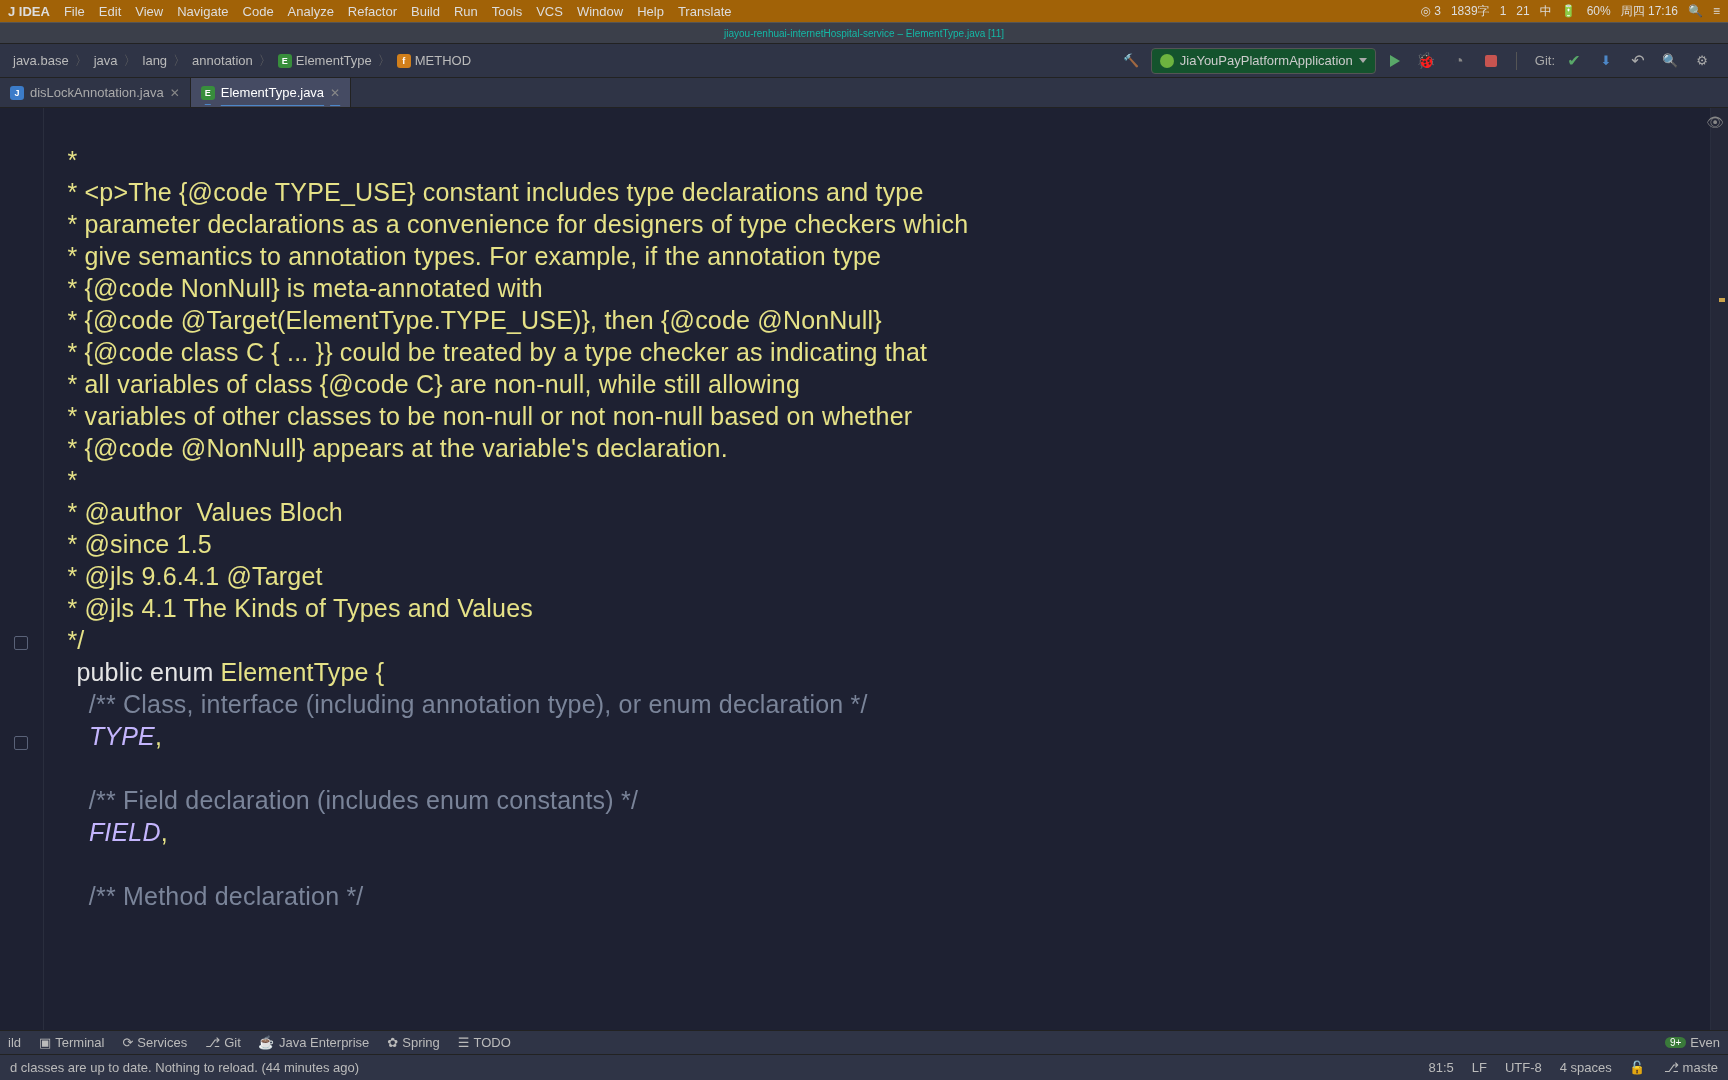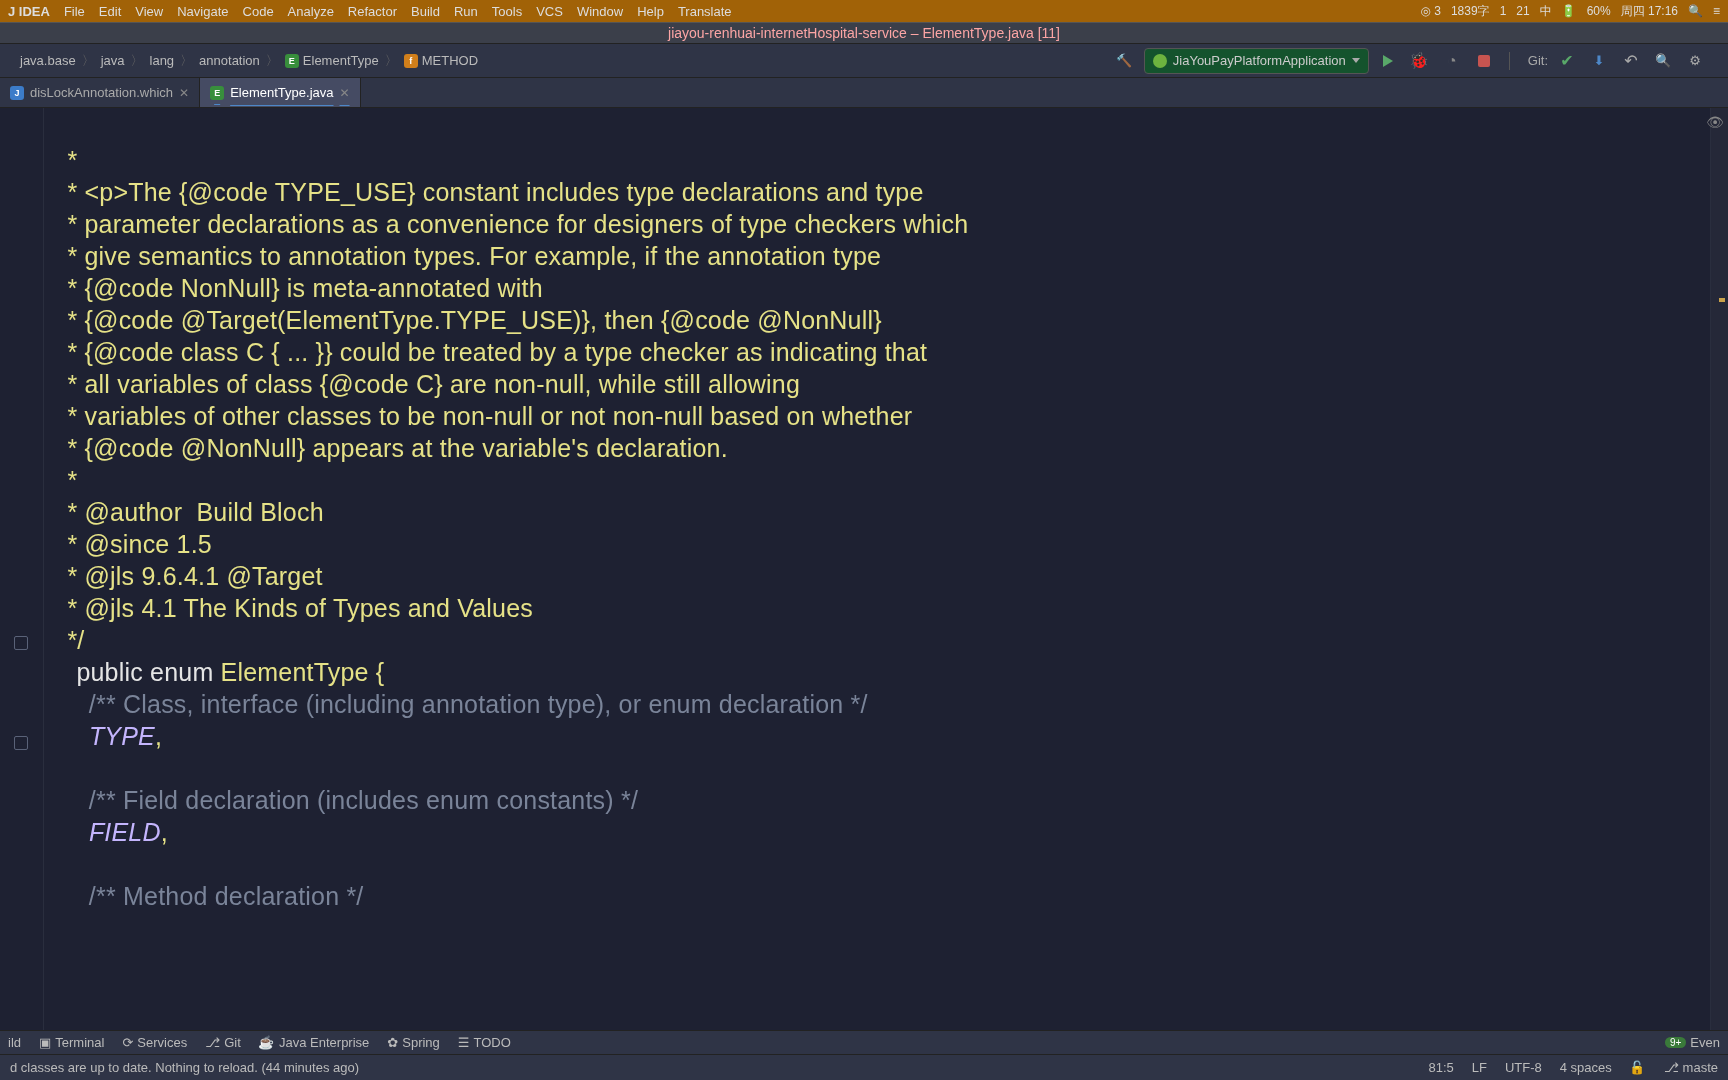--- a/index.html
+++ b/index.html
@@ -6,24 +6,24 @@
 body { background: #1e2132; color: #a9b7c6; overflow: hidden; width: 1728px; height: 1080px; }
 
 
 .macbar { height: 22px; background: #a16207; display: flex; align-items: center; font-size: 13px; color: #ddd; padding: 0 8px; justify-content: space-between; }
 .macbar-left { display: flex; gap: 14px; align-items: center; }
 .macbar-left .app-name { font-weight: 600; }
 .macbar-right { display: flex; gap: 10px; align-items: center; font-size: 12px; }
 .macbar-right span { white-space: nowrap; }
 
 
-.wintitle { height: 22px; background: #3b3f4a; color: #fca5a5; font-size: 14px; display: flex; align-items: center; justify-content: center; border-top: 1px solid #555; border-bottom: 1px solid #222; }
-
-
-.navbar { height: 34px; background: #2f3446; display: flex; align-items: center; padding: 0 20px; gap: 6px; font-size: 13px; color: #bbb; border-bottom: 1px solid #222; }
+.wintitle { height: 22px; background: #3b3f4a; color: #14b8a6; font-size: 10px; display: flex; align-items: center; justify-content: center; border-top: 1px solid #555; border-bottom: 1px solid #222; }
+
+
+.navbar { height: 34px; background: #2f3446; display: flex; align-items: center; padding: 0 13px; gap: 6px; font-size: 13px; color: #bbb; border-bottom: 1px solid #222; }
 .crumb { display: inline-flex; align-items: center; gap: 4px; }
 .crumb .sep { color: #666; margin: 0 2px; }
 .crumb-icon { width: 14px; height: 14px; border-radius: 3px; display: inline-flex; align-items: center; justify-content: center; font-size: 9px; font-weight: bold; }
 .crumb-icon.E { background: #388e3c; color: #fff; }
 .crumb-icon.F { background: #d17f1b; color: #fff; }
 .navbar-spacer { flex: 1; }
 .navbar-btn { width: 26px; height: 26px; display: inline-flex; align-items: center; justify-content: center; color: #aaa; }
 .run-config { background: #14532d; border: 1px solid #555; border-radius: 4px; height: 26px; display: inline-flex; align-items: center; gap: 6px; padding: 0 8px; color: #ccc; }
 .run-config .spring-icon { width: 14px; height: 14px; background: #6db33f; border-radius: 50%; }
 .tri-down { width: 0; height: 0; border-left: 4px solid transparent; border-right: 4px solid transparent; border-top: 5px solid #aaa; }
@@ -141,21 +141,21 @@
   <span class="navbar-btn check-icon">✔</span>
   <span class="navbar-btn" style="color:#4d87c7">⬇</span>
   <span class="navbar-btn undo-icon">↶</span>
   <span class="navbar-btn">🔍</span>
   <span class="navbar-btn">⚙</span>
 </div>
 
 <div class="tabs">
   <div class="tab">
     <span class="file-icon">J</span>
-    <span>disLockAnnotation.which</span>
+    <span>disLockAnnotation.java</span>
     <span class="close">✕</span>
   </div>
   <div class="tab active">
     <span class="file-icon" style="background:#388e3c">E</span>
     <span>ElementType.java</span>
     <span class="close">✕</span>
   </div>
 </div>
 
 <div class="editor-wrap">
@@ -170,21 +170,21 @@
 <span class="doc">   * &lt;p&gt;The {@code TYPE_USE} constant includes type declarations and type</span>
 <span class="doc">   * parameter declarations as a convenience for designers of type checkers which</span>
 <span class="doc">   * give semantics to annotation types. For example, if the annotation type</span>
 <span class="doc">   * {@code NonNull} is meta-annotated with</span>
 <span class="doc">   * {@code @Target(ElementType.TYPE_USE)}, then {@code @NonNull}</span>
 <span class="doc">   * {@code class C { ... }} could be treated by a type checker as indicating that</span>
 <span class="doc">   * all variables of class {@code C} are non-null, while still allowing</span>
 <span class="doc">   * variables of other classes to be non-null or not non-null based on whether</span>
 <span class="doc">   * {@code @NonNull} appears at the variable's declaration.</span>
 <span class="doc">   *</span>
-<span class="doc">   * @author  Build Bloch</span>
+<span class="doc">   * @author  Values Bloch</span>
 <span class="doc">   * @since 1.5</span>
 <span class="doc">   * @jls 9.6.4.1 @Target</span>
 <span class="doc">   * @jls 4.1 The Kinds of Types and Values</span>
 <span class="doc">   */</span>
   <span class="kw">public</span><span class="kw"> enum </span><span class="cls">ElementType</span><span> {</span>
 <span class="dim">      /** Class, interface (including annotation type), or enum declaration */</span>
 <span>      </span><span class="cst">TYPE</span><span>,</span>
 <span></span>
 <span class="dim">      /** Field declaration (includes enum constants) */</span>
 <span>      </span><span class="cst">FIELD</span><span>,</span>

